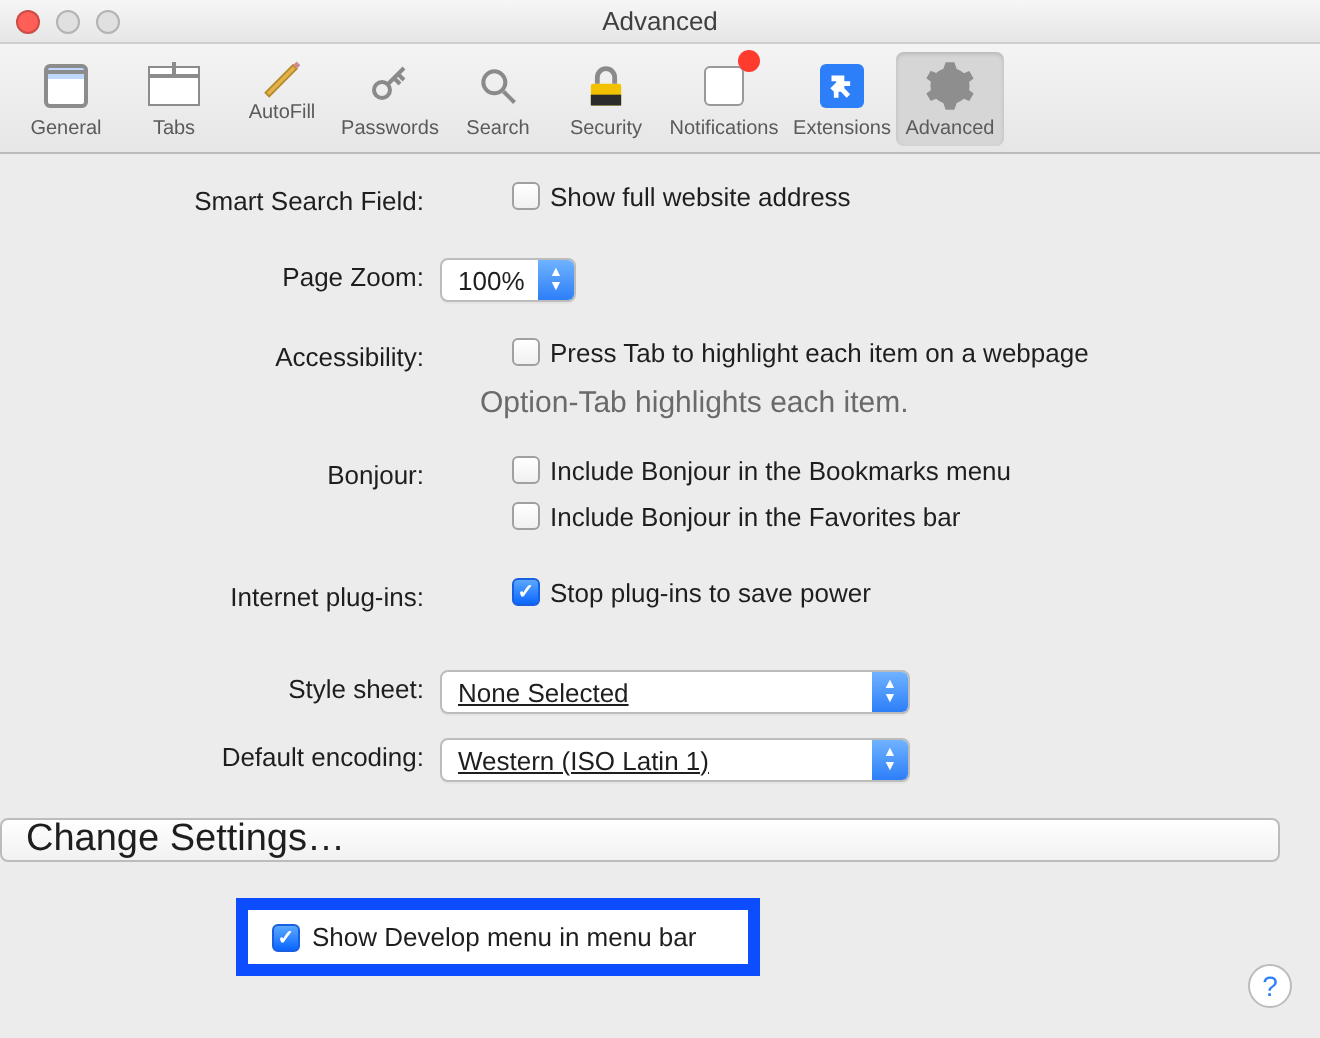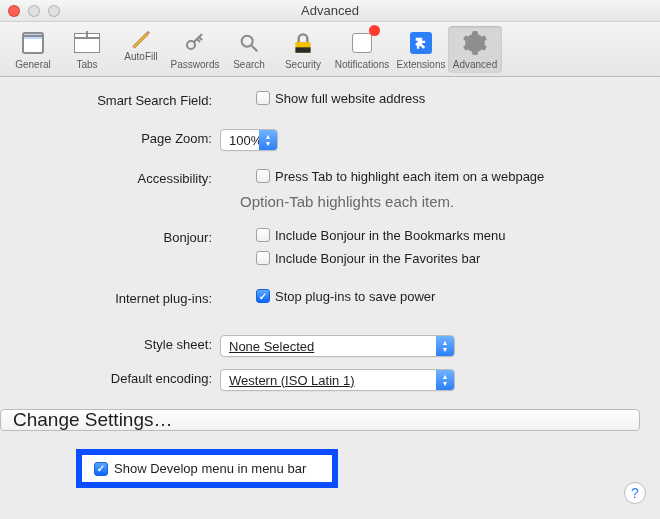--- a/index.html
+++ b/index.html
@@ -174,42 +174,42 @@
     position: absolute; right: 0; top: 0; bottom: 0;
     width: 18px;
     background: linear-gradient(#6fb2ff, #2d7ff9);
     border-top-right-radius: 3px;
     border-bottom-right-radius: 3px;
     display: flex; flex-direction: column;
     align-items: center; justify-content: center;
     color: #fff; font-size: 7px; line-height: 7px;
   }
   .popup.wide { width: 235px; text-decoration: underline; }
-  .popup.small { width: 58px; }
+  .popup.small { width: 68px; }
 
   .push-btn {
     border: 1px solid #bcbcbc;
     background: linear-gradient(#ffffff, #f1f1f1);
     border-radius: 4px;
     height: 22px;
     padding: 0 12px;
     display: inline-flex;
     align-items: center;
     font-size: 19px;
   }
 
   
   .highlight-box {
     border: 6px solid #0b4dff;
     background: #fff;
     padding: 6px 26px 6px 12px;
     display: inline-flex;
     align-items: center;
     gap: 6px;
-    margin-left: 76px;
+    margin-left: 118px;
     margin-top: 6px;
   }
 
   .help-btn {
     position: absolute;
     right: 14px; bottom: 14px;
     width: 22px; height: 22px;
     border-radius: 50%;
     border: 1px solid #bcbcbc;
     background: #fff;

